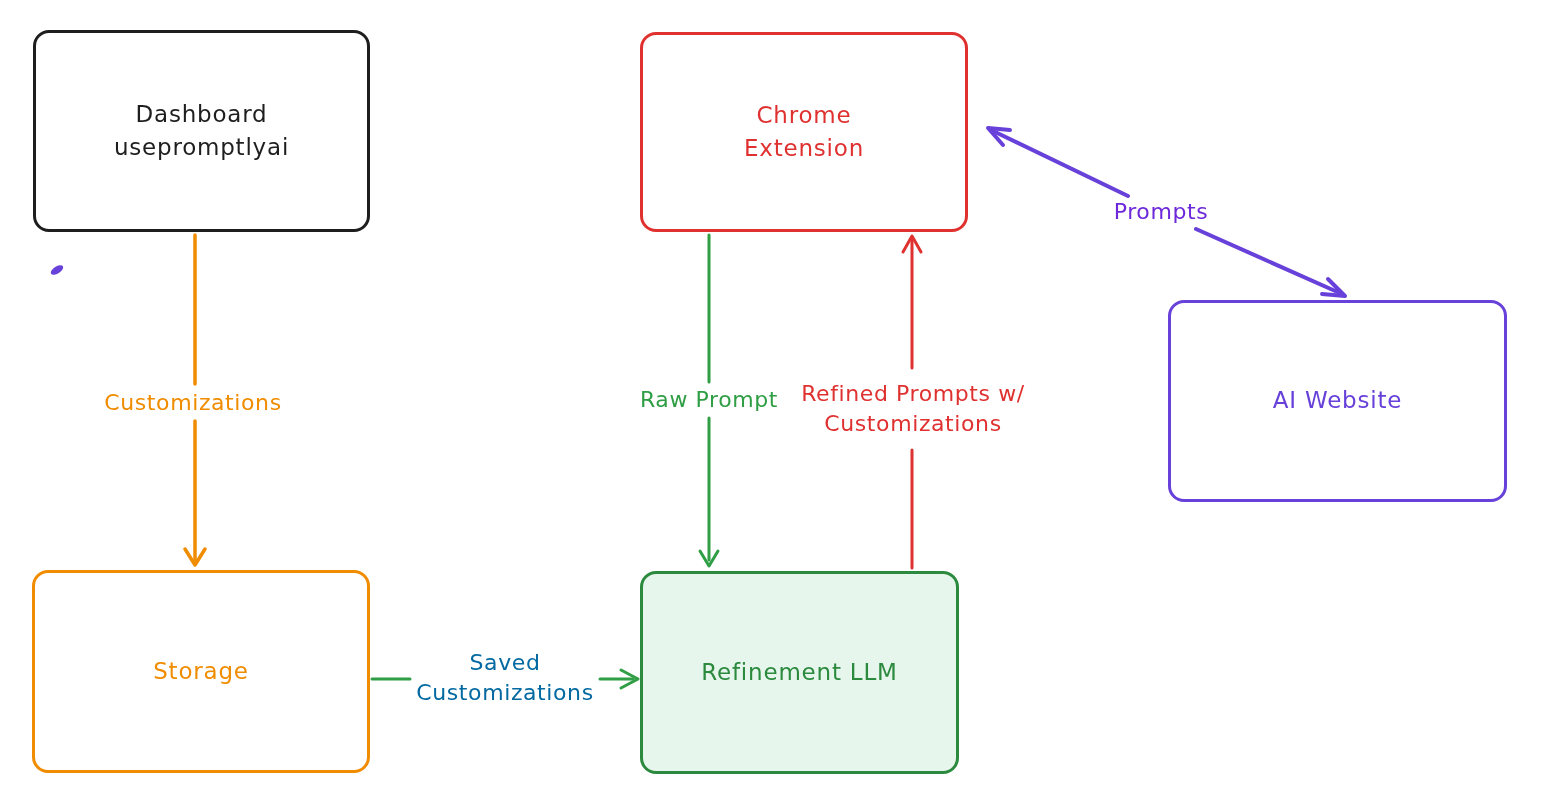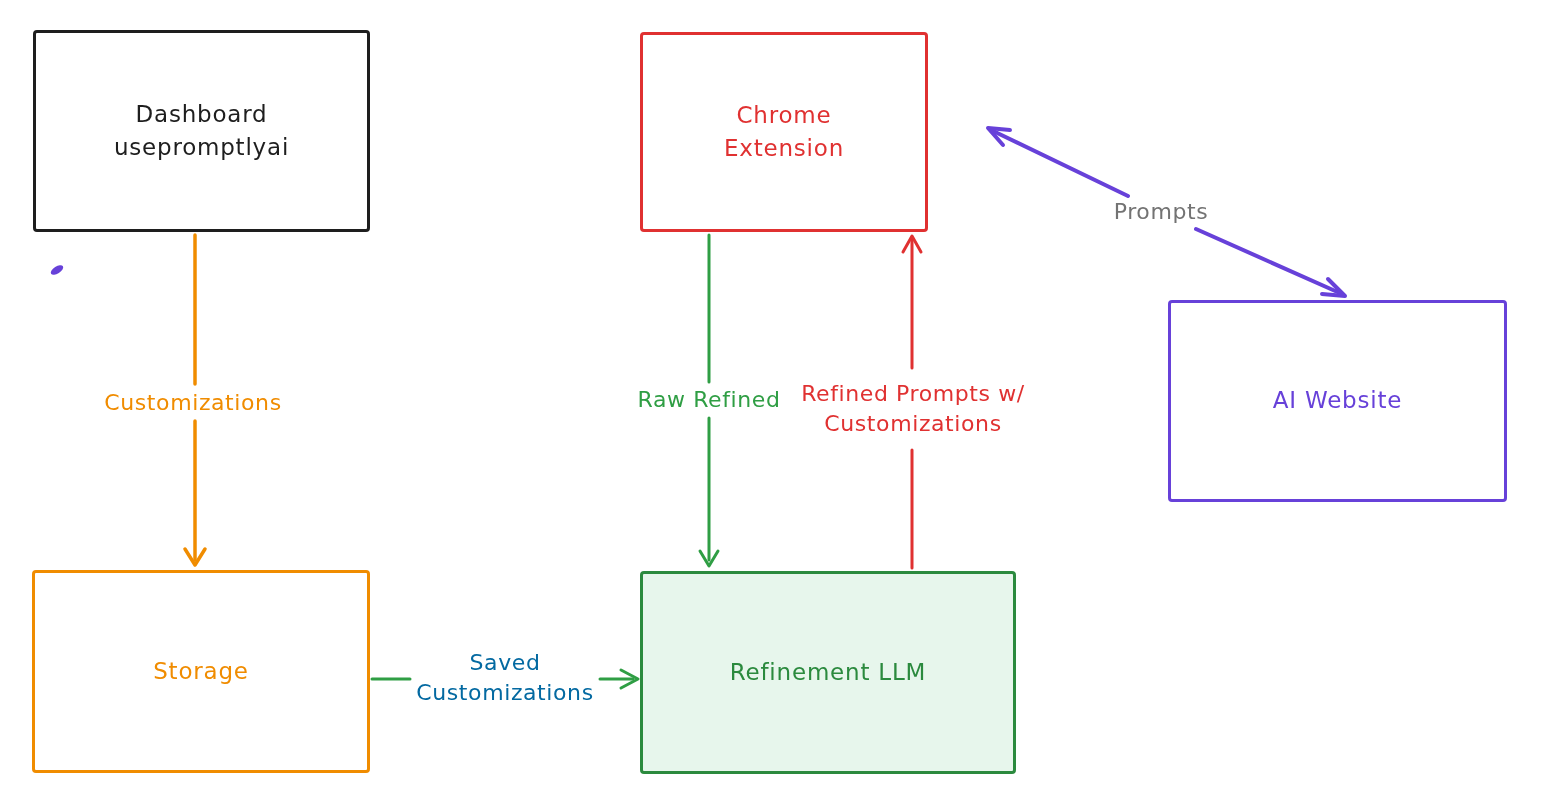--- a/index.html
+++ b/index.html
@@ -9,62 +9,62 @@
   }
   .canvas {
     position: relative;
     width: 1544px;
     height: 804px;
     background: #ffffff;
     overflow: hidden;
   }
   .node {
     position: absolute;
-    border-radius: 4px;
+    border-radius: 16px;
     display: flex;
     align-items: center;
     justify-content: center;
     text-align: center;
     box-sizing: border-box;
     border: 3px solid #1e1e1e;
     background: transparent;
   }
   .node .node-label {
     white-space: pre-line;
     font-size: 23px;
     letter-spacing: 0.8px;
     line-height: 1.45;
     font-weight: 500;
   }
   .node-dashboard      { left: 33px;   top: 30px;  width: 337px; height: 202px; border-color: #1e1e1e; color: #1e1e1e; }
-  .node-chrome         { left: 640px;  top: 32px;  width: 288px; height: 200px; border-color: #e03131; color: #e03131; }
+  .node-chrome         { left: 640px;  top: 32px;  width: 328px; height: 200px; border-color: #e03131; color: #e03131; }
   .node-ai-website     { left: 1168px; top: 300px; width: 339px; height: 202px; border-color: #6741d9; color: #6741d9; }
   .node-storage        { left: 32px;   top: 570px; width: 338px; height: 203px; border-color: #f08c00; color: #f08c00; }
-  .node-refinement     { left: 640px;  top: 571px; width: 376px; height: 203px; border-color: #2b8a3e; color: #2b8a3e; background: #e7f6ec; }
+  .node-refinement     { left: 640px;  top: 571px; width: 319px; height: 203px; border-color: #2b8a3e; color: #2b8a3e; background: #e7f6ec; }
 
   .edges-layer {
     position: absolute;
     left: 0; top: 0;
     width: 1544px; height: 804px;
     pointer-events: none;
   }
   .edge-label {
     position: absolute;
     transform: translate(-50%, -50%);
     font-size: 22px;
     letter-spacing: 0.6px;
     line-height: 1.35;
     text-align: center;
     white-space: pre-line;
     font-weight: 500;
   }
   .lbl-customizations       { left: 193px;  top: 403px; color: #f08c00; }
   .lbl-raw-prompt           { left: 709px;  top: 400px; color: #2f9e44; }
   .lbl-refined-prompt       { left: 913px;  top: 409px; color: #e03131; }
-  .lbl-prompts              { left: 1161px; top: 212px; color: #737373; }
+  .lbl-prompts              { left: 1161px; top: 212px; color: #6d28d9; }
   .lbl-saved-customizations { left: 505px;  top: 678px; color: #0369a1; }
 </style>
 </head>
 <body>
 
 <div class="canvas">
 
   <div class="node node-dashboard">
     <span class="node-label">Dashboard
 usepromptlyai</span>
@@ -117,20 +117,20 @@
       <line x1="991" y1="130" x2="1128" y2="196"></line>
       <line x1="1196" y1="229" x2="1342" y2="294"></line>
       <path d="M1010 130 L988 128 L1003 145"></path>
       <path d="M1322 294 L1345 296 L1328 279"></path>
     </g>
 
     <ellipse cx="57" cy="270" rx="7" ry="3.5" fill="#6741d9" stroke="none" transform="rotate(-32 57 270)"></ellipse>
   </svg>
 
   <div class="edge-label lbl-customizations">Customizations</div>
-  <div class="edge-label lbl-raw-prompt">Raw Refined</div>
+  <div class="edge-label lbl-raw-prompt">Raw Prompt</div>
   <div class="edge-label lbl-refined-prompt">Refined Prompts w/
 Customizations</div>
   <div class="edge-label lbl-prompts">Prompts</div>
   <div class="edge-label lbl-saved-customizations">Saved
 Customizations</div>
 
 </div>
 
 </body></html>

